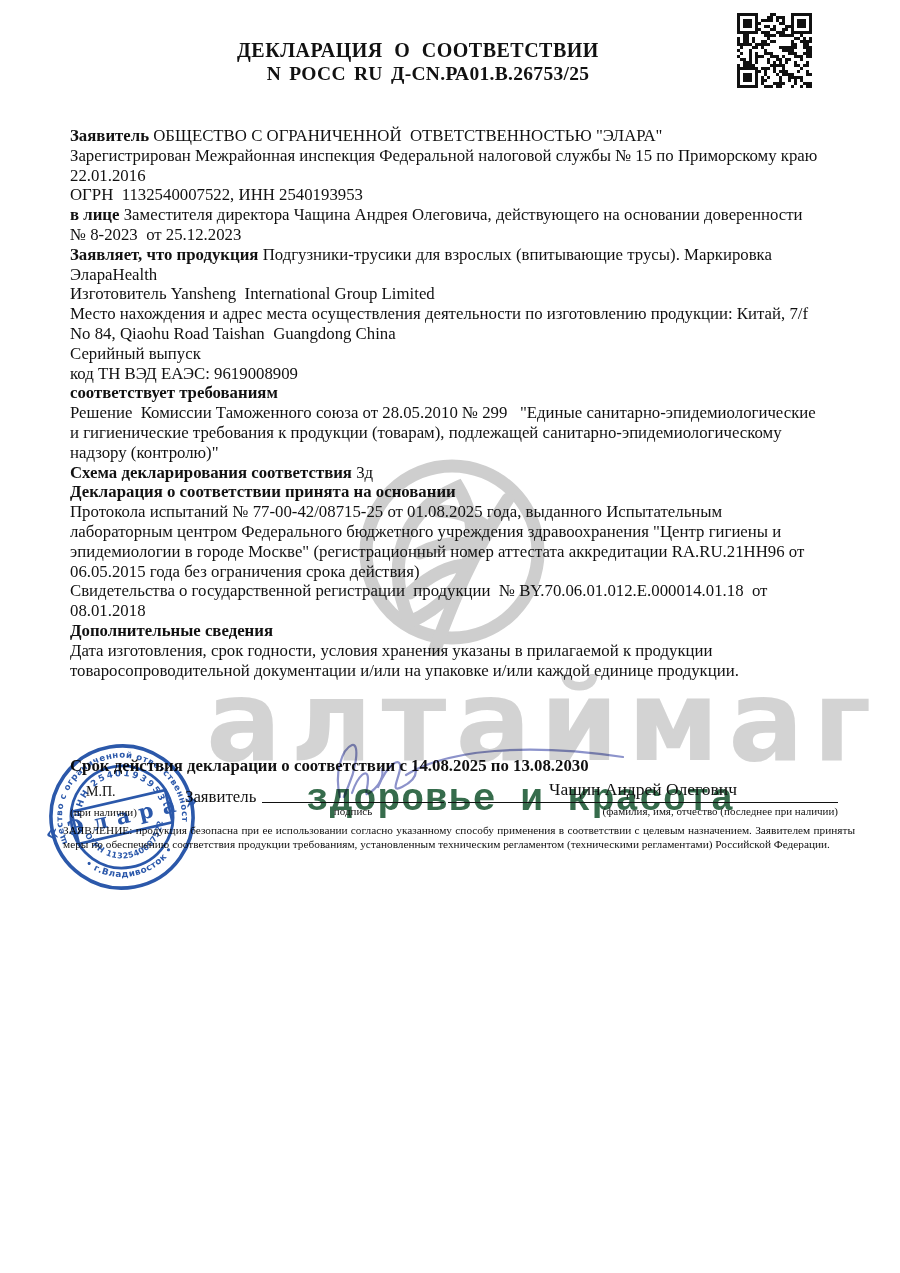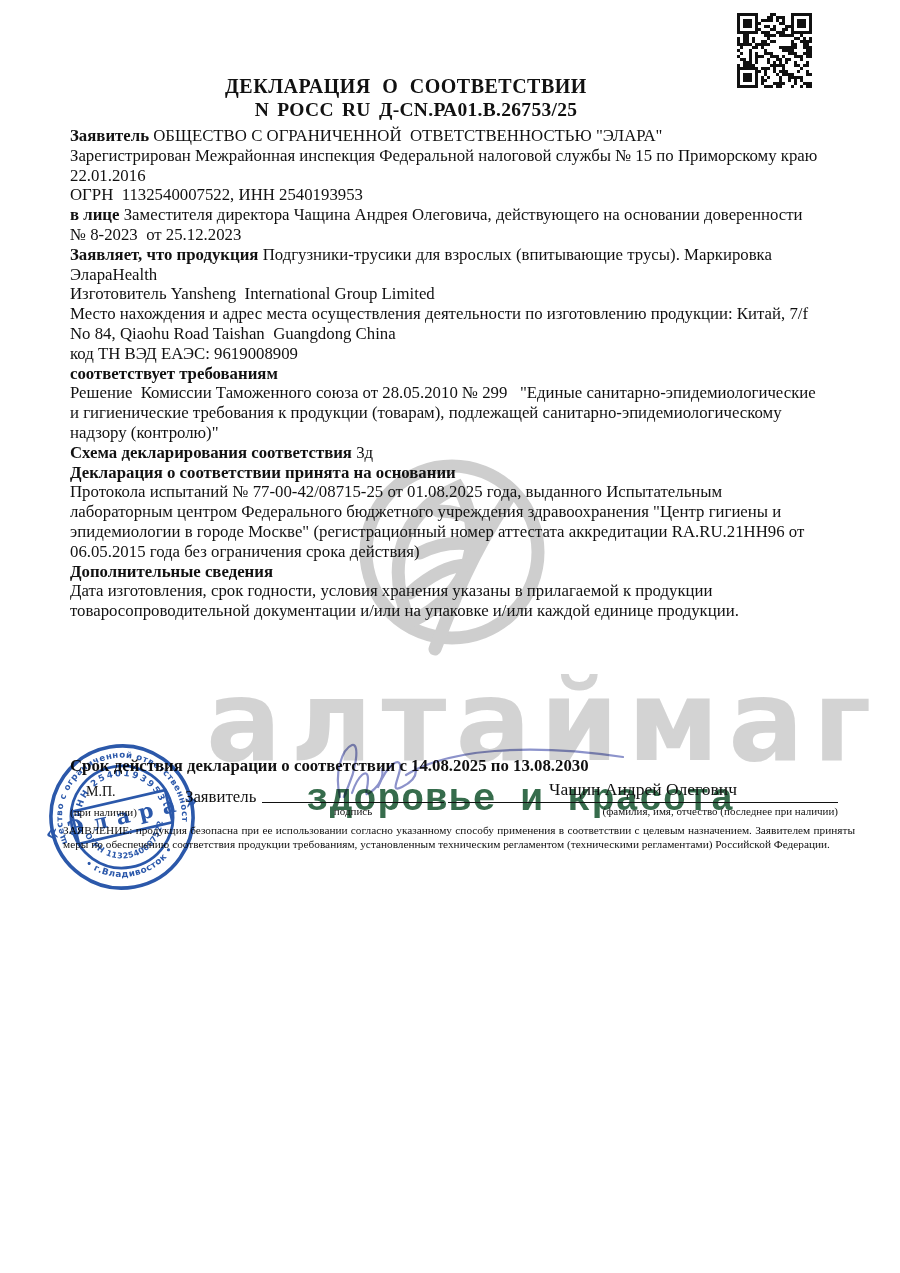--- a/index.html
+++ b/index.html
@@ -17,22 +17,22 @@
   }
   .wm-tagline{
     left:306px;top:778px;
     font-family:Liberation Mono, monospace;font-weight:bold;
     font-size:38px;letter-spacing:1px;color:#14532d;opacity:.85;white-space:nowrap;
   }
   .wm-leaf{left:340px;top:437px;opacity:.85;}
   
   .content{position:absolute;inset:0;z-index:1;}
   .title-block{
-    position:absolute;left:0;top:39px;width:812px;text-align:center;
-    font-weight:bold;line-height:23px;margin-top:36px;
+    position:absolute;left:12px;top:39px;width:812px;text-align:center;
+    font-weight:bold;line-height:23px;
   }
   .title-line1{font-size:20px;letter-spacing:.5px;word-spacing:6px;}
   .title-line2{font-size:19.5px;letter-spacing:.3px;word-spacing:3px;padding-left:20px;}
   .qr{position:absolute;left:737px;top:13px;}
   .body-text{
     position:absolute;left:70px;top:126px;width:752px;
     font-size:16.8px;line-height:19.8px;
   }
   .para{margin:0;white-space:pre-wrap;}
   .para b{font-weight:bold;}
@@ -403,26 +403,28 @@
     </svg>
 
     <div class="body-text">
       <p class="para"><b>Заявитель</b><span> ОБЩЕСТВО С ОГРАНИЧЕННОЙ  ОТВЕТСТВЕННОСТЬЮ "ЭЛАРА"</span></p>
       <p class="para"><b></b><span>Зарегистрирован Межрайонная инспекция Федеральной налоговой службы № 15 по Приморскому краю 22.01.2016</span></p>
       <p class="para"><b></b><span>ОГРН  1132540007522, ИНН 2540193953</span></p>
       <p class="para"><b>в лице</b><span> Заместителя директора Чащина Андрея Олеговича, действующего на основании доверенности № 8-2023  от 25.12.2023</span></p>
       <p class="para"><b>Заявляет, что продукция</b><span> Подгузники-трусики для взрослых (впитывающие трусы). Маркировка ЭлараHealth</span></p>
       <p class="para"><b></b><span>Изготовитель Yansheng  International Group Limited</span></p>
       <p class="para"><b></b><span>Место нахождения и адрес места осуществления деятельности по изготовлению продукции: Китай, 7/f No 84, Qiaohu Road Taishan  Guangdong China</span></p>
+      <p class="para"><b></b><span>Серийный выпуск</span></p>
       <p class="para"><b></b><span>код ТН ВЭД ЕАЭС: 9619008909</span></p>
       <p class="para"><b>соответствует требованиям</b><span></span></p>
       <p class="para"><b></b><span>Решение  Комиссии Таможенного союза от 28.05.2010 № 299   "Единые санитарно-эпидемиологические и гигиенические требования к продукции (товарам), подлежащей санитарно-эпидемиологическому надзору (контролю)"</span></p>
       <p class="para"><b>Схема декларирования соответствия</b><span> 3д</span></p>
       <p class="para"><b>Декларация о соответствии принята на основании</b><span></span></p>
       <p class="para"><b></b><span>Протокола испытаний № 77-00-42/08715-25 от 01.08.2025 года, выданного Испытательным лабораторным центром Федерального бюджетного учреждения здравоохранения "Центр гигиены и эпидемиологии в городе Москве" (регистрационный номер аттестата аккредитации RA.RU.21НН96 от 06.05.2015 года без ограничения срока действия)</span></p>
+      <p class="para"><b></b><span>Свидетельства о государственной регистрации  продукции  № BY.70.06.01.012.Е.000014.01.18  от 08.01.2018</span></p>
       <p class="para"><b>Дополнительные сведения</b><span></span></p>
       <p class="para"><b></b><span>Дата изготовления, срок годности, условия хранения указаны в прилагаемой к продукции товаросопроводительной документации и/или на упаковке и/или каждой единице продукции.</span></p>
     </div>
 
     <div class="validity">Срок действия декларации о соответствии с 14.08.2025 по 13.08.2030</div>
 
     <div class="sig-mp">М.П.</div>
     <div class="sig-mp-note">(при наличии)</div>
     <div class="sig-applicant">Заявитель</div>
     <div class="sig-line1"></div>

